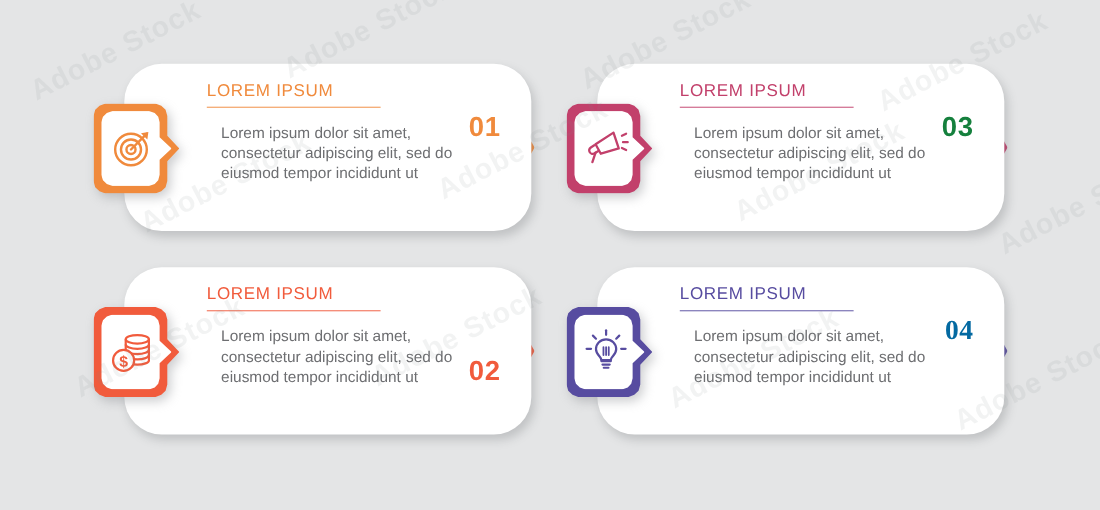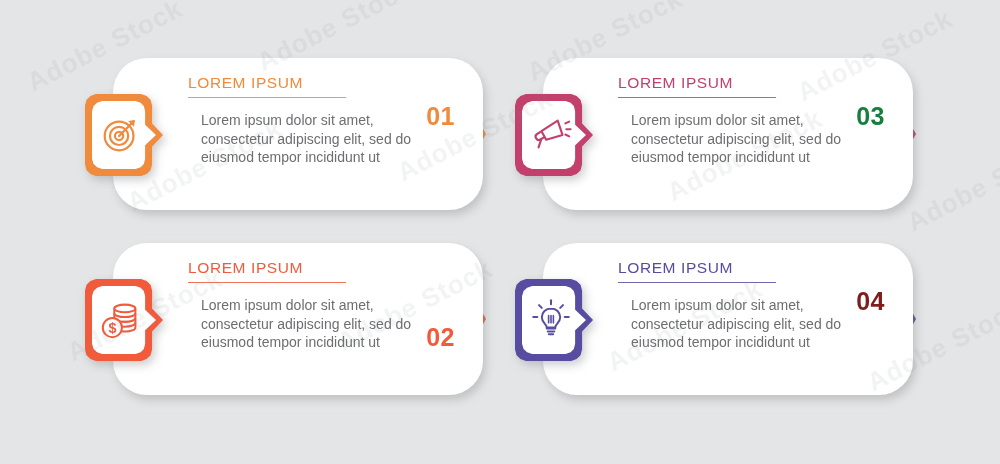--- a/index.html
+++ b/index.html
@@ -249,21 +249,21 @@
           <path d="M5.5 22 h4.2" stroke="currentColor" stroke-width="2.1" stroke-linecap="round"></path>
           <path d="M42.5 22 h-4.2" stroke="currentColor" stroke-width="2.1" stroke-linecap="round"></path>
         </svg>
       </div>
     </div>
     <div class="content">
       <div class="card-title" style="color: rgb(87, 76, 160);">LOREM IPSUM</div>
       <div class="title-rule" style="background: rgb(87, 76, 160);"></div>
       <div class="card-body" style="color: rgb(109, 110, 113);">Lorem ipsum dolor sit amet, consectetur adipiscing elit, sed do eiusmod tempor incididunt ut</div>
     </div>
-    <div class="card-number" style="color: #7f1d1d;">04</div>
+    <div class="card-number" style="color: #0369a1; font-family: Liberation Serif, serif;">04</div>
   </div>
 
 </div>
 
 <div class="watermark-layer">
     <div class="wm" style="left: 20px; top: 30px;">Adobe Stock</div>
     <div class="wm" style="left: 250px; top: 10px;">Adobe Stock</div>
     <div class="wm" style="left: 520px; top: 20px;">Adobe Stock</div>
     <div class="wm" style="left: 790px; top: 40px;">Adobe Stock</div>
     <div class="wm" style="left: 120px; top: 150px;">Adobe Stock</div>

